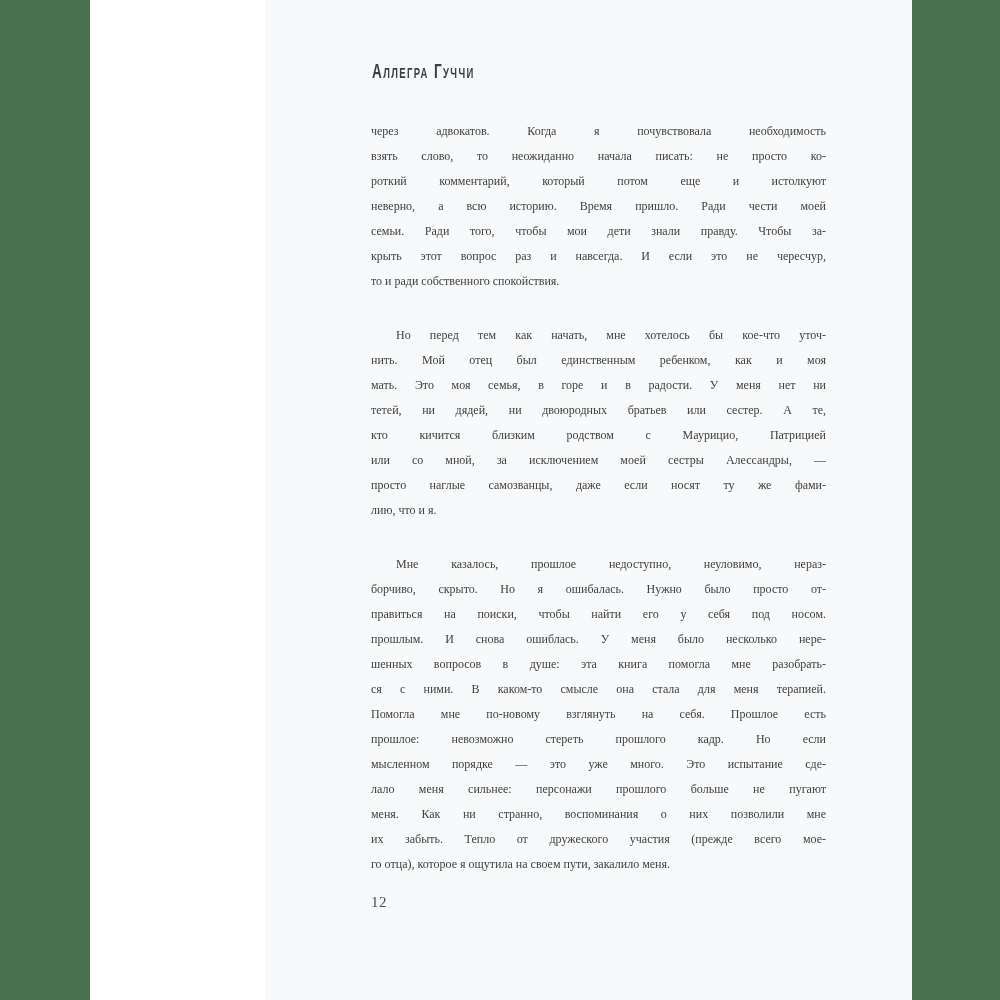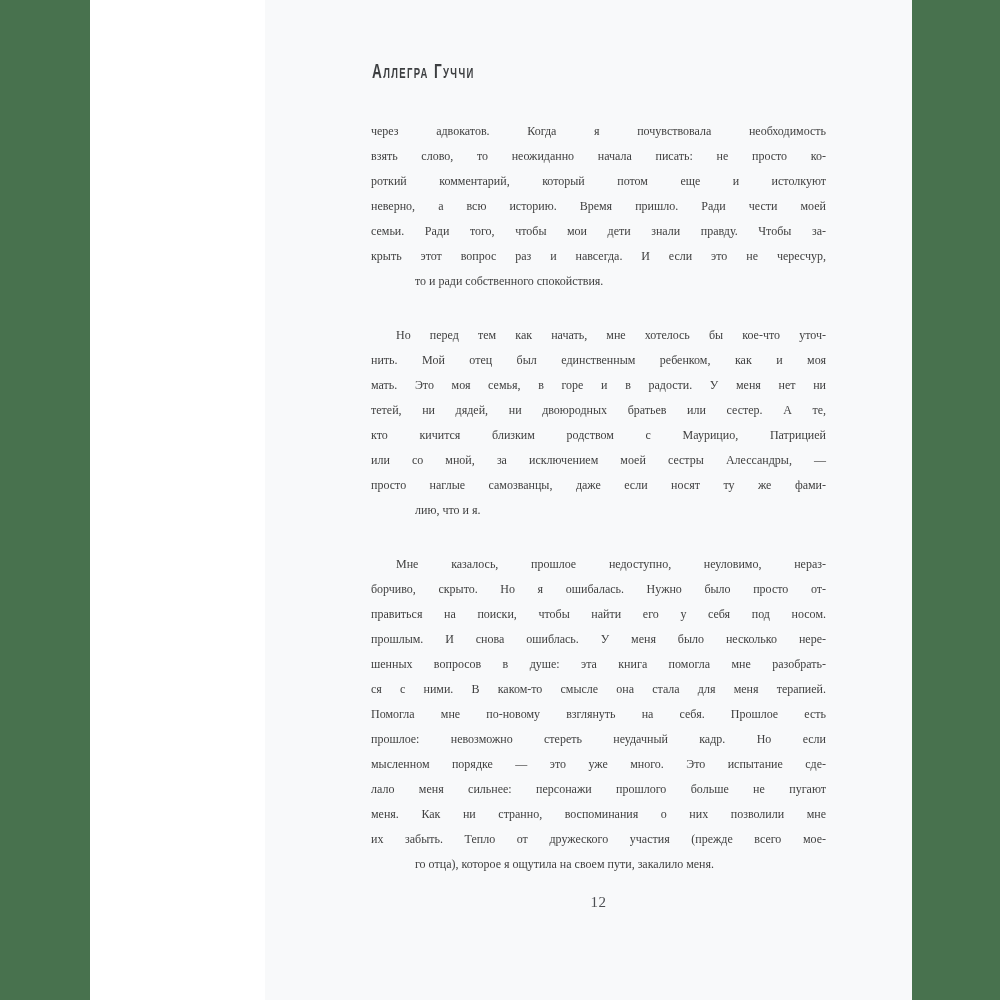--- a/index.html
+++ b/index.html
@@ -65,29 +65,28 @@
     height: 25px;
     line-height: 25px;
     text-align: justify;
     text-align-last: justify;
     white-space: normal;
     overflow: visible;
   }
   .line.final {
     text-align: left;
     text-align-last: left;
-    margin-left: 44px;
   }
   .line.indent { padding-left: 25px; margin-top: 29px; }
   .page-number {
     position: absolute;
     left: 100px;
     width: 455px;
     top: 894px;
-    text-align: center;
+    text-align: left;
     font-size: 15px;
     color: #4c4e52;
     letter-spacing: 0.5px;
   }
 </style>
 </head>
 <body>
 
 <div class="canvas" style="--band: #48724e; --gutter: #ffffff; --paper: #f8f9fa; --ink: #414141;">
   <div class="band left"></div>
@@ -117,21 +116,21 @@
         <div class="para">
           <div class="line indent">Мне казалось, прошлое недоступно, неуловимо, нераз-</div>
           <div class="line">борчиво, скрыто. Но я ошибалась. Нужно было просто от-</div>
           <div class="line">правиться на поиски, чтобы найти его у себя под носом.</div>
         </div>
         <div class="para">
           <div class="line">прошлым. И снова ошиблась. У меня было несколько нере-</div>
           <div class="line">шенных вопросов в душе: эта книга помогла мне разобрать-</div>
           <div class="line">ся с ними. В каком-то смысле она стала для меня терапией.</div>
           <div class="line">Помогла мне по-новому взглянуть на себя. Прошлое есть</div>
-          <div class="line">прошлое: невозможно стереть неудачный кадр. Но если</div>
+          <div class="line">прошлое: невозможно стереть прошлого кадр. Но если</div>
           <div class="line">мысленном порядке — это уже много. Это испытание сде-</div>
           <div class="line">лало меня сильнее: персонажи прошлого больше не пугают</div>
           <div class="line">меня. Как ни странно, воспоминания о них позволили мне</div>
           <div class="line">их забыть. Тепло от дружеского участия (прежде всего мое-</div>
           <div class="line final">го отца), которое я ощутила на своем пути, закалило меня.</div>
         </div>
       </div>
     <div class="page-number">12</div>
   </div>
   <div class="band right"></div>

